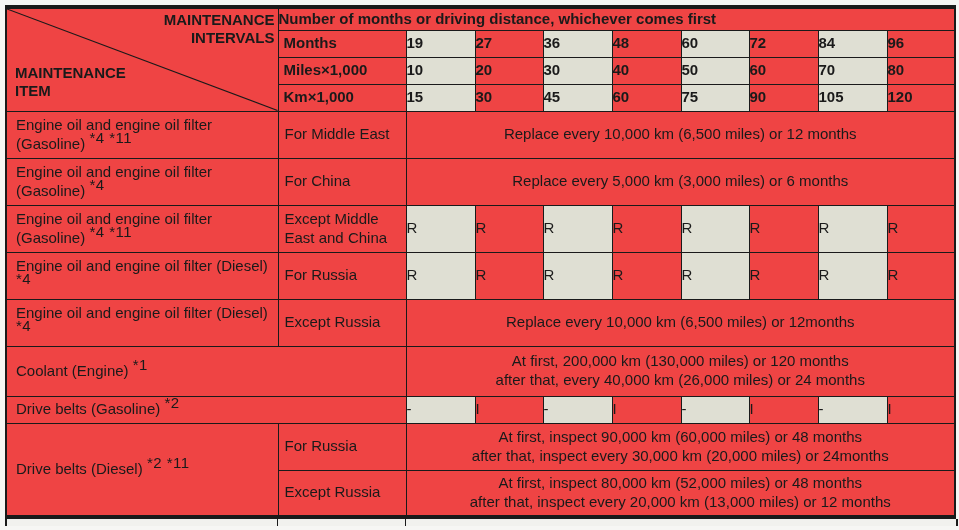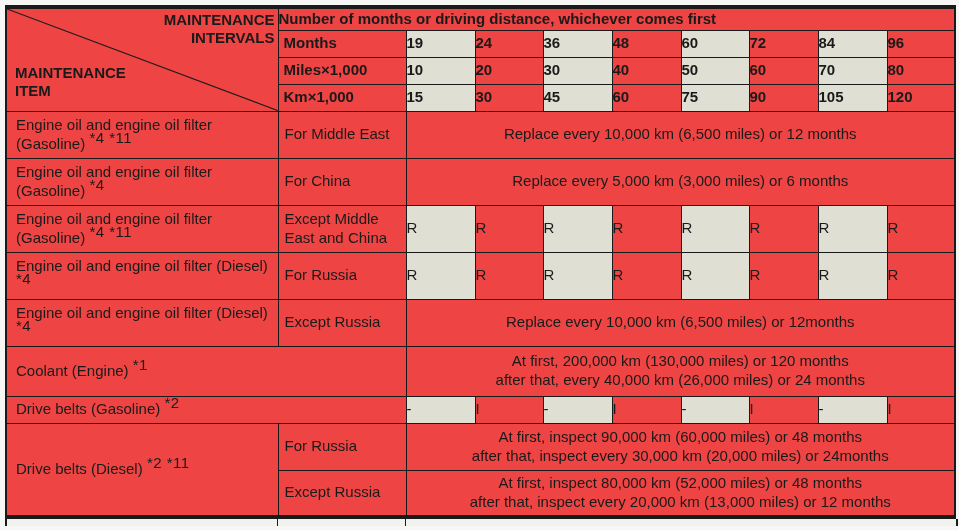--- a/index.html
+++ b/index.html
@@ -78,21 +78,21 @@
         <div class="tr-label">MAINTENANCE
 INTERVALS</div>
         <div class="bl-label">MAINTENANCE
 ITEM</div>
       </td>
       <td class="b c" colspan="9">Number of months or driving distance, whichever comes first</td>
     </tr>
     <tr class="h27">
       <td class="lbl">Months</td>
       <td class="b c sh">19</td>
-      <td class="b c">24</td>
+      <td class="b c">27</td>
       <td class="b c sh">36</td>
       <td class="b c">48</td>
       <td class="b c sh">60</td>
       <td class="b c">72</td>
       <td class="b c sh">84</td>
       <td class="b c">96</td>
     </tr>
     <tr class="h27">
       <td class="lbl">Miles×1,000</td>
       <td class="b c sh">10</td>

